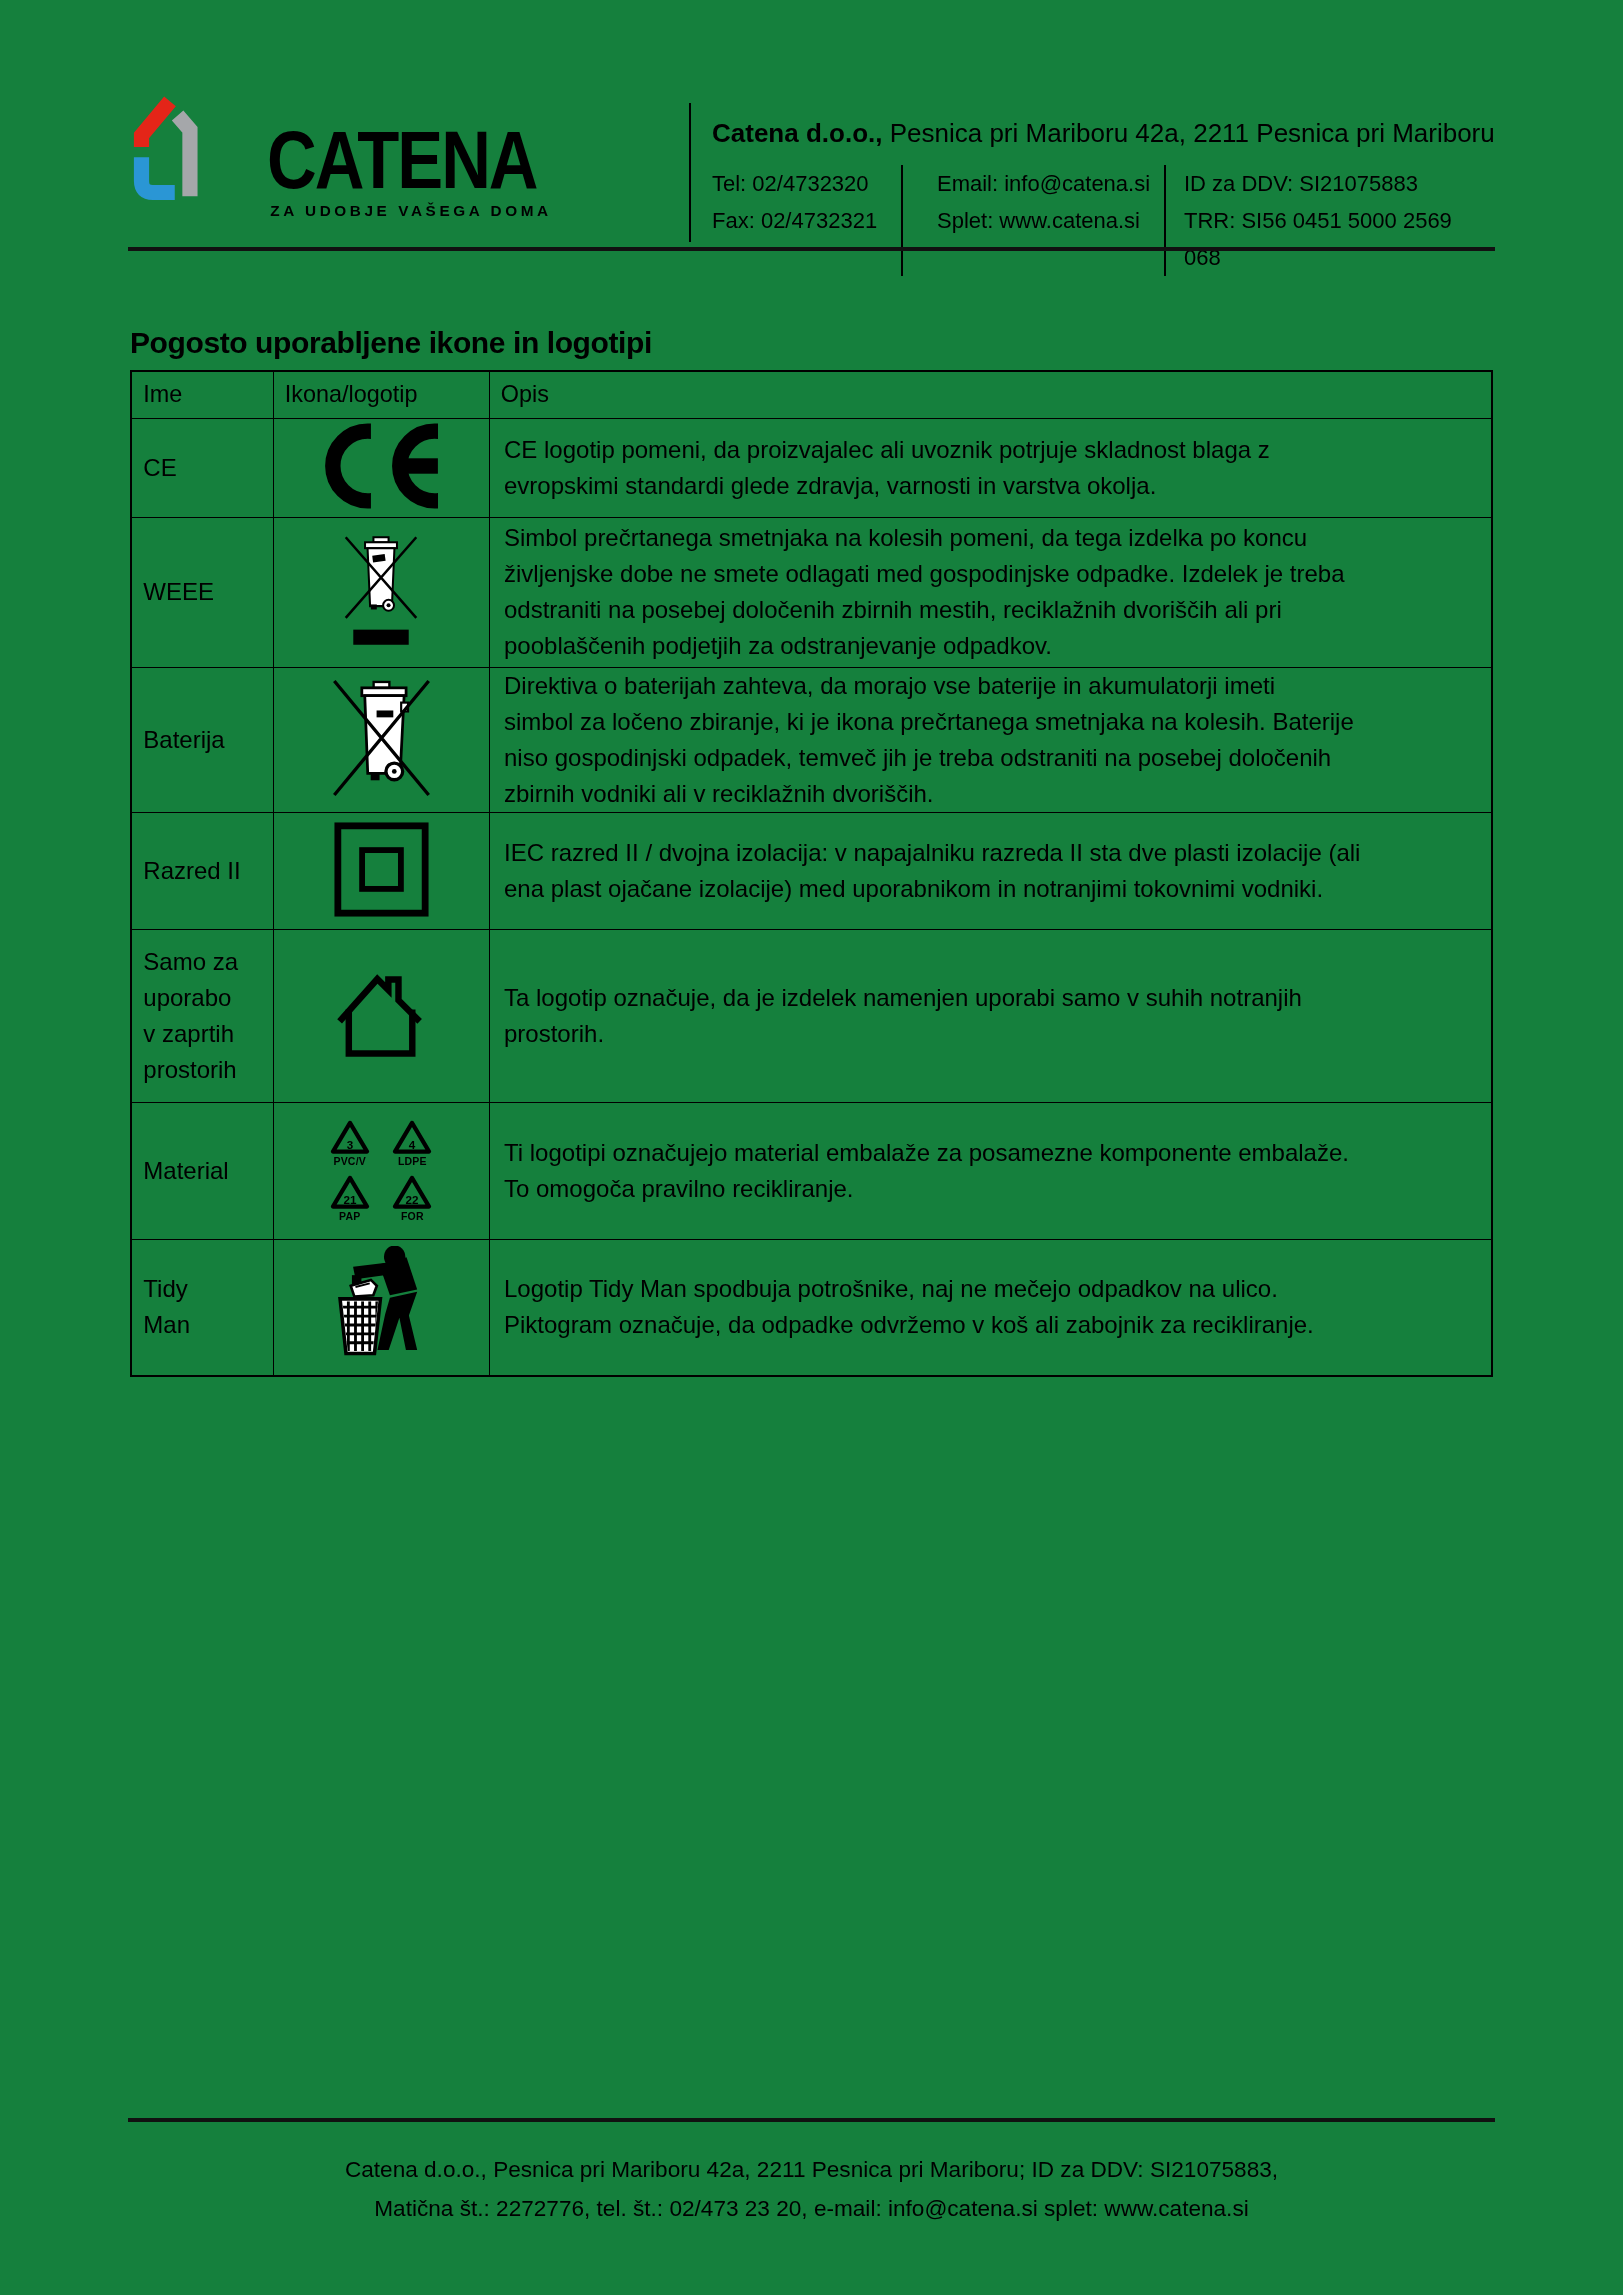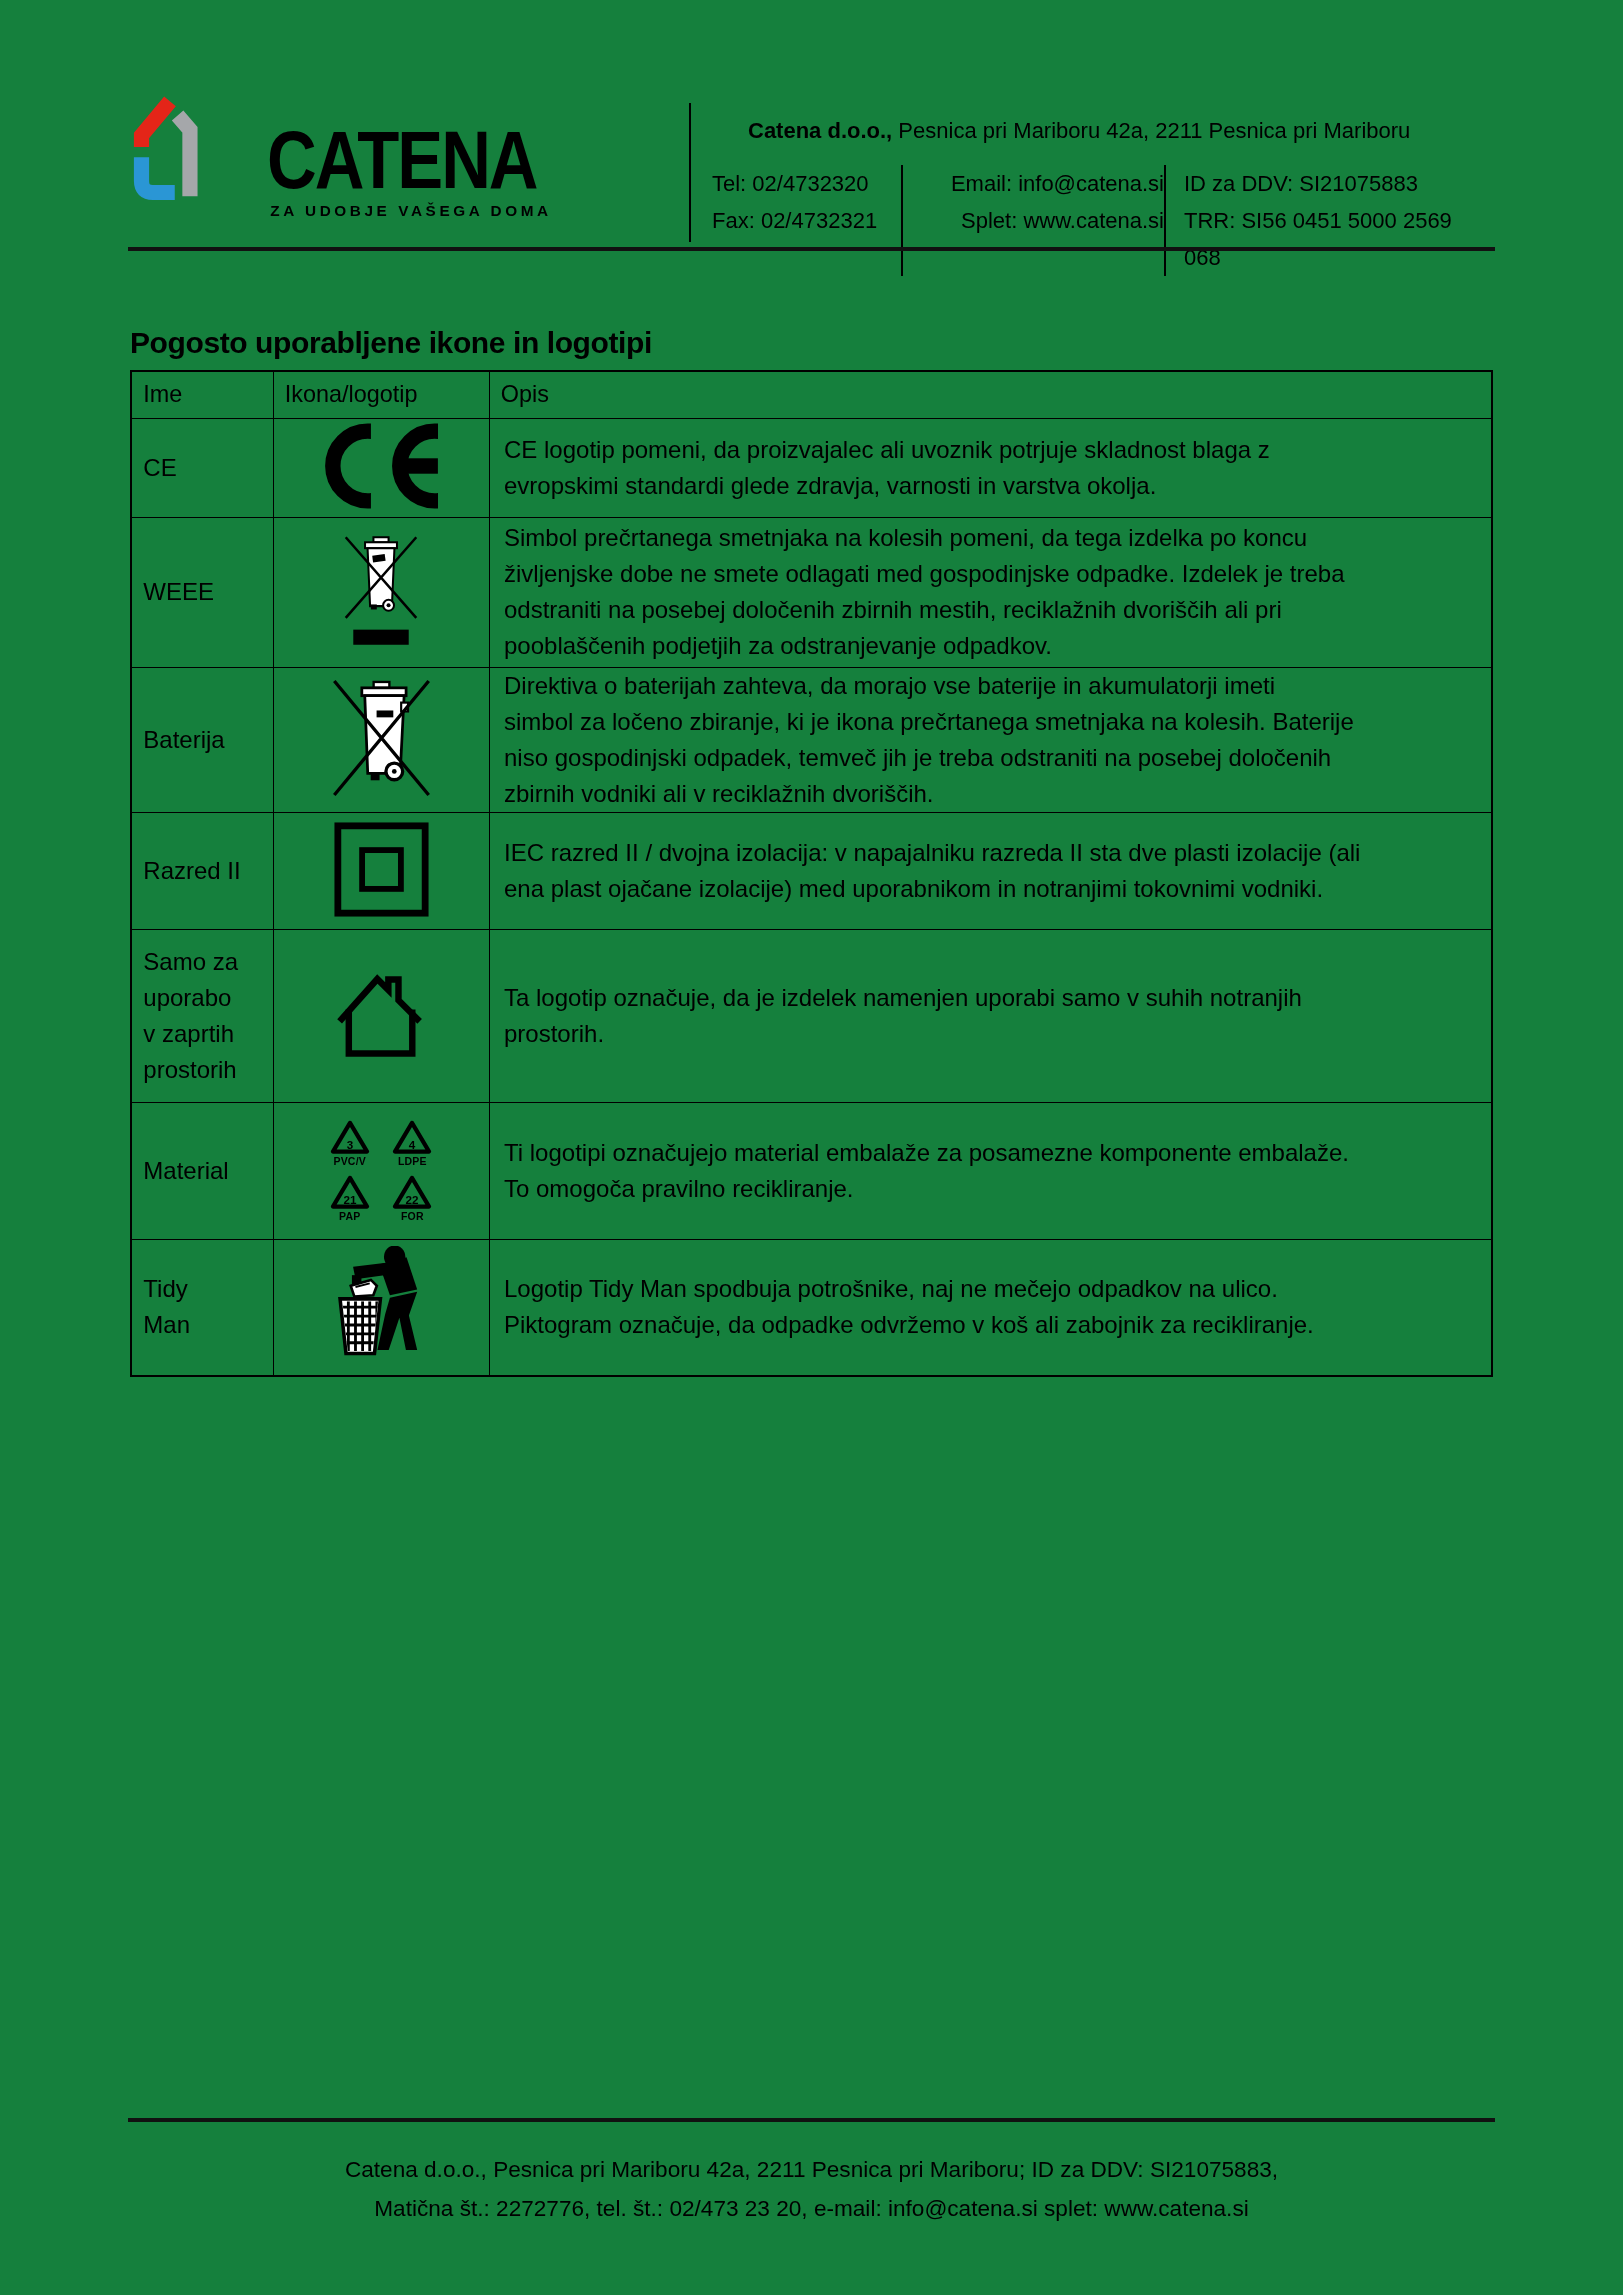--- a/index.html
+++ b/index.html
@@ -9,26 +9,26 @@
 
   
   .logo-block { position:absolute; left:132px; top:94px; display:flex; }
   .logo-icon { width:95px; height:120px; }
   .logo-text { margin-left:40px; }
   .brand { font-size:81px; font-weight:bold; letter-spacing:-2.4px; line-height:1;
            margin-top:26px; transform:scaleX(0.85); transform-origin:0 0; white-space:nowrap; }
   .tagline { font-size:15.3px; font-weight:bold; letter-spacing:3.6px; margin-top:1px; margin-left:3.2px; white-space:nowrap; }
 
   .hdr-vline { position:absolute; left:689px; top:103px; width:2.4px; height:139px; background:#000; }
-  .company-line { position:absolute; left:748px; top:118px; width:783px; font-size:22px; white-space:nowrap; }
+  .company-line { position:absolute; left:712px; top:118px; width:783px; font-size:26px; white-space:nowrap; }
   .company-line b { font-weight:bold; }
   .contact-row { position:absolute; left:712px; top:165px; width:782px; display:flex; }
   .contact-col { font-size:22px; line-height:37px; }
   .contact-col.c1 { width:189px; }
-  .contact-col.c2 { width:263px; border-left:2.4px solid #000; padding-left:34px;text-align:right; }
+  .contact-col.c2 { width:263px; border-left:2.4px solid #000; padding-left:34px; }
   .contact-col.c3 { width:330px; border-left:2.4px solid #000; padding-left:18px; }
   .hdr-rule { position:absolute; left:128px; top:247px; width:1367px; height:4px; background:#111; }
 
   
   .page-title { position:absolute; left:130px; top:326px; font-size:30px; font-weight:bold; letter-spacing:-0.4px; }
 
   
   table.icons { position:absolute; left:130px; top:370px; width:1363px;
                 border-collapse:collapse; table-layout:fixed; }
   table.icons td, table.icons th { border:1.6px solid #000; vertical-align:middle; }

